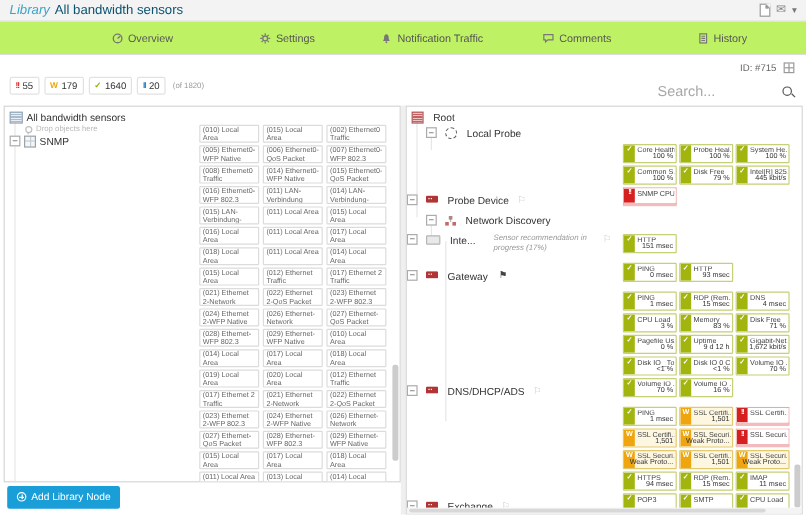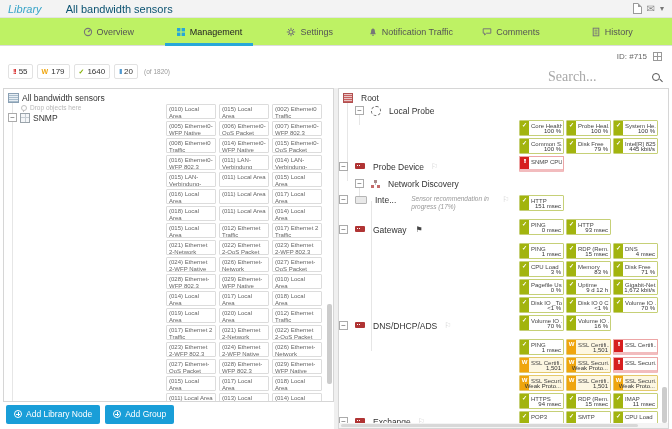--- a/index.html
+++ b/index.html
@@ -1,21 +1,21 @@
 <!DOCTYPE html>
 <html><head>
 <meta charset="utf-8">
 <style>
   html,body{margin:0;padding:0;background:#fff;}
   .app{position:relative;width:672px;height:429px;background:#fff;overflow:hidden;
        font-family:"Liberation Sans",sans-serif;-webkit-font-smoothing:antialiased;}
 
   
   .header{position:absolute;left:0;top:0;width:672px;height:18px;background:#f3f3f3;
-          border-bottom:1px solid #e3e3e3;display:flex;align-items:center;padding:0 8px;box-sizing:border-box;gap:20px;}
+          border-bottom:1px solid #e3e3e3;display:flex;align-items:center;padding:0 8px;box-sizing:border-box;}
   .title-lib{font-style:italic;color:#38a4c8;font-size:11px;margin-right:4px;}
   .title-main{color:#0a5270;font-size:11px;}
   .hdr-icons{margin-left:auto;display:flex;align-items:center;gap:5px;color:#888;}
   .page-ic{width:7px;height:9px;border:1px solid #999;position:relative;background:#fff;}
   .page-ic::after{content:"";position:absolute;right:-1px;top:-1px;border:2px solid #f3f3f3;border-left-color:#999;border-bottom-color:#999;}
   .mail-ic{font-size:10px;line-height:10px;color:#888;}
   .caret-ic{font-size:8px;color:#777;}
 
   
   .tabs{position:absolute;left:0;top:18px;width:672px;height:28px;background:#bef264;
@@ -33,21 +33,21 @@
   .ci{font-weight:bold;font-size:7px;line-height:7px;}
   .ci.err{color:#d62020;letter-spacing:-1px;}
   .ci.warn{color:#efa50e;}
   .ci.ok{color:#85b20a;}
   .ci.pause{color:#2c85c7;letter-spacing:-1px;}
   .of-total{font-size:6.5px;color:#9a9a9a;margin-left:2px;}
   .idrow{position:absolute;right:10px;top:6px;display:flex;align-items:center;gap:6px;font-size:8px;color:#666;}
   .grid-ic{width:7px;height:7px;border:1px solid #999;
     background:linear-gradient(#999,#999) 50% 0/1px 100% no-repeat,linear-gradient(#999,#999) 0 50%/100% 1px no-repeat;}
   .searchrow{position:absolute;right:10px;top:22px;display:flex;align-items:center;gap:7px;}
-  .search{width:95px;border:none;outline:none;font-size:14px;color:#555;background:transparent;font-family:Liberation Serif, serif;}
+  .search{width:95px;border:none;outline:none;font-size:12px;color:#555;background:transparent;}
   .search::placeholder{color:#a8a8a8;}
   .mag{width:6px;height:6px;border:1.4px solid #555;border-radius:50%;position:relative;margin-right:2px;}
   .mag::after{content:"";position:absolute;width:4px;height:1.4px;background:#555;transform:rotate(45deg);right:-3.5px;bottom:-1.5px;}
 
   
   .panel{position:absolute;background:#fff;border:1px solid #d6d6d6;overflow:hidden;box-sizing:border-box;}
   .panel-left{left:3px;top:88px;width:331px;height:314px;}
   .splitter{position:absolute;left:334px;top:88px;width:4px;height:341px;background:#efefef;}
   .panel-right{left:338px;top:88px;width:331px;height:341px;}
 
@@ -138,29 +138,20 @@
     </span>
   </div>
 
   <div class="tabs">
     <div class="tab">
       <svg width="10" height="10" viewBox="0 0 10 10">
           <circle cx="5" cy="5" r="3.6" fill="none" stroke="#777" stroke-width="1.1"></circle>
           <path d="M5 5 L7.3 3" stroke="#777" stroke-width="1.1"></path>
         </svg>
       <span>Overview</span>
-    </div>
-    <div class="tab active">
-      <svg width="10" height="10" viewBox="0 0 10 10">
-          <rect x="1" y="1" width="3.4" height="3.4" fill="#27a7d8"></rect>
-          <rect x="5.6" y="1" width="3.4" height="3.4" fill="#27a7d8"></rect>
-          <rect x="1" y="5.6" width="3.4" height="3.4" fill="#27a7d8"></rect>
-          <rect x="5.6" y="5.6" width="3.4" height="3.4" fill="#27a7d8"></rect>
-        </svg>
-      <span>Management</span>
     </div>
     <div class="tab">
       <svg width="10" height="10" viewBox="0 0 10 10">
           <circle cx="5" cy="5" r="2" fill="none" stroke="#777" stroke-width="1.1"></circle>
           <path d="M5 .8v1.6M5 7.6v1.6M.8 5h1.6M7.6 5h1.6M2 2l1.1 1.1M6.9 6.9L8 8M8 2L6.9 3.1M3.1 6.9L2 8" stroke="#777" stroke-width="1"></path>
         </svg>
       <span>Settings</span>
     </div>
     <div class="tab">
       <svg width="10" height="10" viewBox="0 0 10 10">
@@ -569,18 +560,14 @@
     <div class="hscroll">
         <div class="hthumb"></div>
       </div>
   </div>
 
   <div class="footer">
     <button class="btn">
       <span class="plus"></span>
       <span>Add Library Node</span>
     </button>
-    <button class="btn">
-      <span class="plus"></span>
-      <span>Add Group</span>
-    </button>
   </div>
 </div>
 
 </body></html>

